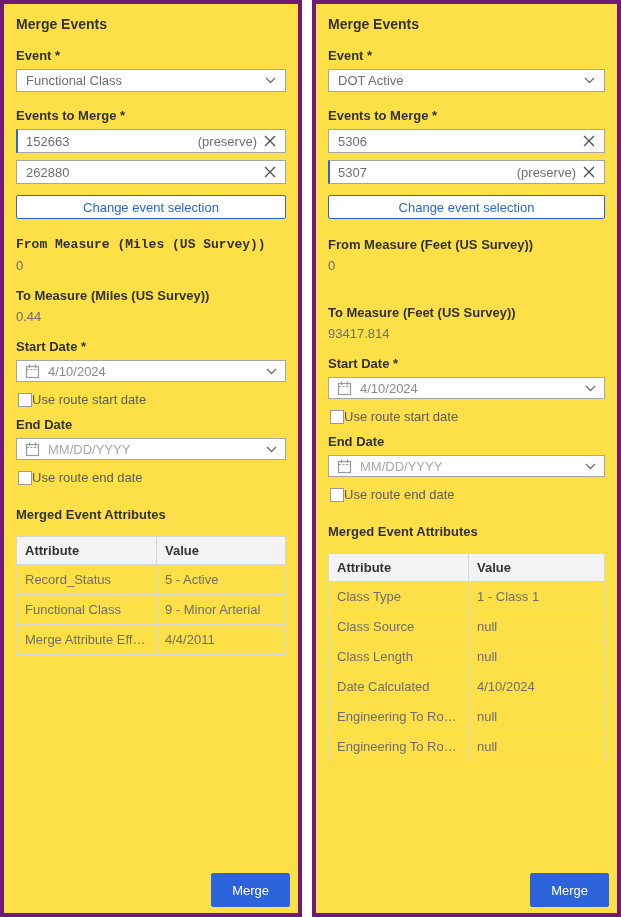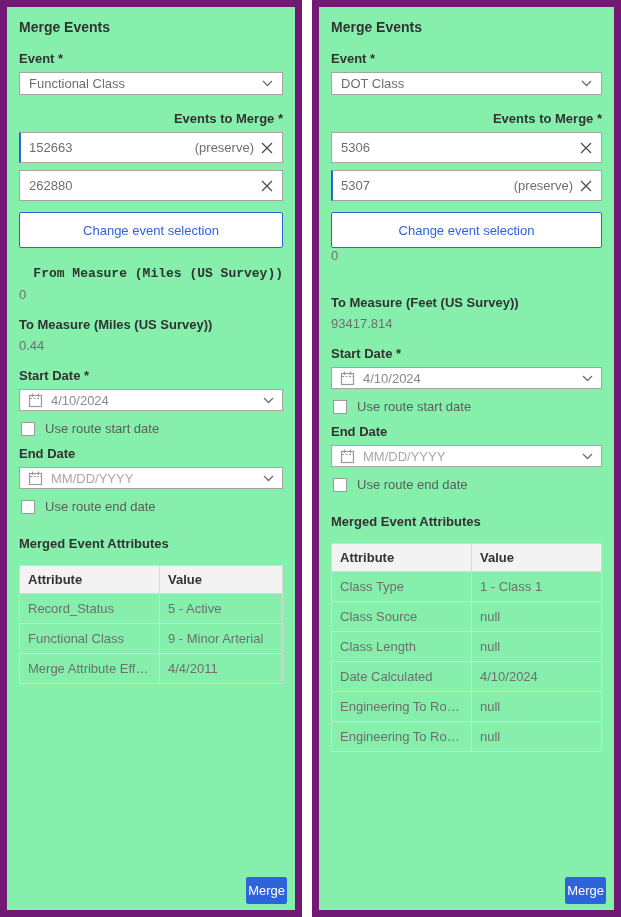--- a/index.html
+++ b/index.html
@@ -5,81 +5,81 @@
   * { box-sizing: border-box; }
   html,body { margin:0; padding:0; background:#ffffff; }
   body {
     width:621px; height:917px;
     font-family:"Liberation Sans", sans-serif;
     color:#323232;
     overflow:hidden;
   }
   .wrap { display:flex; gap:10px; width:621px; height:917px; }
   .panel {
-    background:#86efac;
-    border:7px solid #701a75;
+    background:#fde047;
+    border:4px solid #701a75;
     height:917px;
     position:relative;
   }
   .panel-left  { width:302px; }
   .panel-right { width:309px; }
   .panel-inner { padding:10px 12px 0 12px; }
 
   .panel-title {
     font-size:14px; font-weight:600; color:#323232;
     margin:2px 0 16px 0;
   }
   .field-label {
     display:block; font-size:13px; font-weight:600; color:#323232;
     margin:0 0 6px 0;
   }
-  .mt { margin-top:16px;text-align:right; }
+  .mt { margin-top:16px; }
 
   .select {
     height:23px; border:1px solid #a5a5a5; background:#fff;
     display:flex; align-items:center; justify-content:space-between;
     padding:0 9px; font-size:13px; color:#6e6e6e; cursor:pointer;
   }
 
   .event-input {
-    height:31px; border:1px solid #a5a5a5; background:#fff;
+    height:24px; border:1px solid #a5a5a5; background:#fff;
     display:flex; align-items:center;
     padding:0 9px; font-size:13px; color:#6e6e6e;
     margin-bottom:7px;
   }
   .event-input.preserved { border-left:2px solid var(--accent); padding-left:8px; }
   .event-id { flex:0 0 auto; }
   .preserve-tag { margin-left:auto; margin-right:7px; color:#6e6e6e; }
   .remove-btn {
     border:none; background:none; padding:0; margin:0;
     display:flex; align-items:center; cursor:pointer;
   }
 
   .change-btn {
-    width:100%; height:36px; margin-top:4px;
+    width:100%; height:24px; margin-top:4px;
     background:#fff; border:1px solid var(--accent); border-radius:2px;
     color:var(--accent); font-size:13px; font-family:inherit;
     cursor:pointer;
     text-align:center;
   }
 
   .measure-value {
     font-size:13px; color:#6e6e6e; margin:0 0 0 0;
   }
 
   .date-input {
     height:22px; border:1px solid #a5a5a5; background:#fff;
     display:flex; align-items:center; gap:8px;
     padding:0 8px; font-size:13px; color:#8a8a8a; cursor:pointer;
   }
   .date-input .chev { margin-left:auto; }
   .date-input.placeholder { color:#a8a8a8; }
 
   .checkbox-row {
-    display:flex; align-items:center; gap:10px;
+    display:flex; align-items:center; 
     margin:10px 0 0 2px; font-size:13px; color:#5c5c5c;
   }
   .checkbox {
     width:14px; height:14px; border:1px solid #9a9a9a; background:#fff;
     flex:0 0 auto; cursor:pointer;
   }
 
   table.attr-table {
     width:100%; border-collapse:collapse; margin-top:14px;
     font-size:13px; table-layout:fixed;
@@ -92,21 +92,21 @@
     background:#f3f3f3; color:#323232; font-weight:600;
     padding:6px 8px;
   }
   table.attr-table td {
     color:#6e6e6e; padding:7px 8px;
   }
   .col-attr { width:140px; }
 
   .merge-btn {
     position:absolute; right:8px; bottom:6px;
-    height:27px; padding:0 1px;
+    height:34px; padding:0 20px;
     background:var(--accent); color:#fff;
     border:1px solid var(--accent); border-radius:2px;
     font-size:13px; font-family:inherit; cursor:pointer;
   }
 
   .icon { display:inline-flex; align-items:center; }
 </style>
 </head>
 <body>
 
@@ -235,21 +235,21 @@
     </div>
     <button class="merge-btn">Merge</button>
   </section>
 
   <section class="panel panel-right">
     <div class="panel-inner">
       <div class="panel-title">Merge Events</div>
 
       <label class="field-label">Event *</label>
       <div class="select">
-        <span>DOT Class</span>
+        <span>DOT Active</span>
         <span class="icon chev-slot">
   <svg width="11" height="7" viewBox="0 0 11 7">
               <polyline points="1,1 5.5,5.5 10,1" fill="none" stroke="#6e6e6e" stroke-width="1.3"></polyline>
             </svg>
 </span>
       </div>
 
       <label class="field-label mt">Events to Merge *</label>
 
       <div class="event-input">
@@ -272,20 +272,21 @@
   <svg width="12" height="12" viewBox="0 0 12 12">
                 <line x1="1" y1="1" x2="11" y2="11" stroke="#4d4d4d" stroke-width="1.2"></line>
                 <line x1="11" y1="1" x2="1" y2="11" stroke="#4d4d4d" stroke-width="1.2"></line>
               </svg>
 </span>
           </button>
       </div>
 
       <button class="change-btn">Change event selection</button>
 
+      <label class="field-label mt" style="margin-top:18px;">From Measure (Feet (US Survey))</label>
       <div class="measure-value">0</div>
 
       <label class="field-label" style="margin-top:32px;">To Measure (Feet (US Survey))</label>
       <div class="measure-value">93417.814</div>
 
       <label class="field-label" style="margin-top:15px;">Start Date *</label>
       <div class="date-input">
         <span class="icon cal-slot">
   <svg width="15" height="15" viewBox="0 0 15 15">
               <rect x="1.5" y="2.5" width="12" height="11" fill="none" stroke="#9a9a9a" stroke-width="1.2"></rect>

